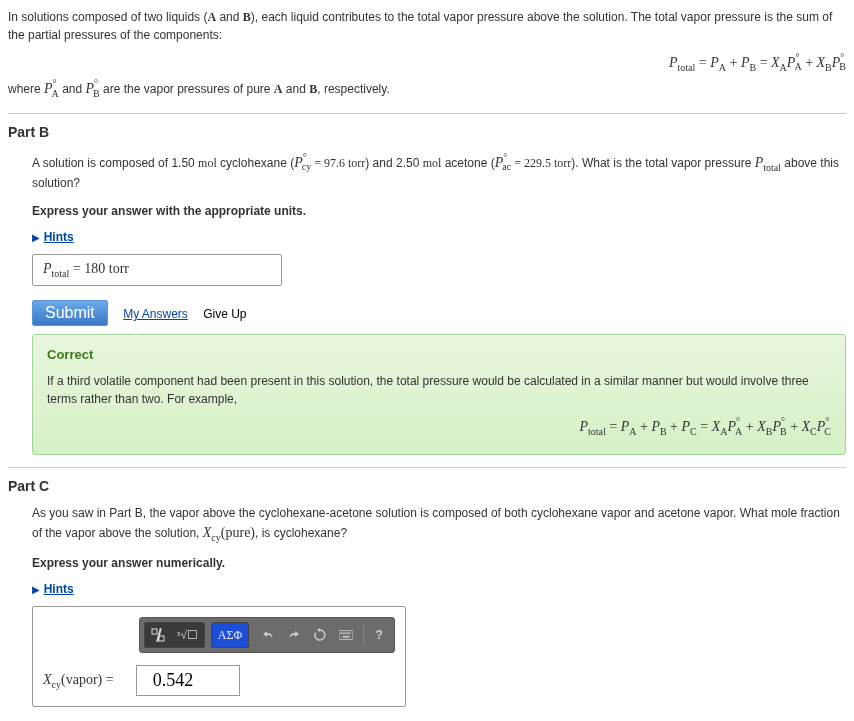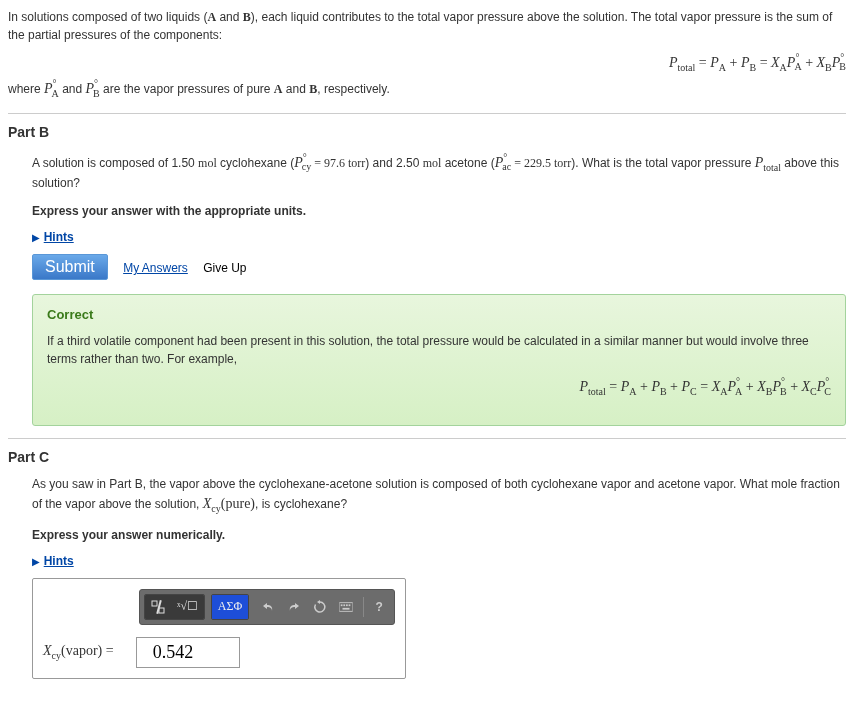--- a/index.html
+++ b/index.html
@@ -95,22 +95,22 @@
   }
   .link-plain {
     color: #000000;
     cursor: pointer;
     margin-left: 12px;
   }
   .correct-box {
     border: 1px solid #a3d39c;
     background: linear-gradient(to bottom, #e8f6dd, #d6f0c5);
     border-radius: 3px;
-    padding: 12px 14px 24px 14px;
-    margin-top: 14px;
+    padding: 12px 14px 13px 14px;
+    margin-top: 8px;
   }
   .correct-title {
     color: #3a7a1a;
     font-weight: bold;
     font-size: 13px;
     margin-bottom: 10px;
   }
   .correct-text {
     line-height: 1.5;
     color: #333;
@@ -206,20 +206,24 @@
   <div class="question-text">
     <span>A solution is composed of 1.50 </span><span class="serif">mol</span><span> cyclohexane (</span><span class="eq"><i>P</i><span class="sup">°</span><span class="sub" style="margin-left:-5px">cy</span></span><span class="serif"> = 97.6 torr</span><span>) and 2.50 </span><span class="serif">mol</span><span> acetone (</span><span class="eq"><i>P</i><span class="sup">°</span><span class="sub" style="margin-left:-5px">ac</span></span><span class="serif"> = 229.5 torr</span><span>). What is the total vapor pressure </span><span class="eq"><i>P</i><span class="sub">total</span></span><span> above this solution?</span>
   </div>
 
   <div class="instruction">Express your answer with the appropriate units.</div>
 
   <div class="hints-row">
     <span class="tri">▶</span><span class="hints-link">Hints</span>
   </div>
 
+  <div class="answer-box">
+    <span class="answer-label"><i>P</i><span class="sml" style="vertical-align:sub">total</span><span> = </span></span>
+    <span class="serif" style="font-size:14px">180 torr</span>
+  </div>
 
   <div class="submit-row">
     <button class="btn-submit">Submit</button>
     <span class="link">My Answers</span>
     <span class="link-plain">Give Up</span>
   </div>
 
   <div class="correct-box">
     <div class="correct-title">Correct</div>
     <div class="correct-text">If a third volatile component had been present in this solution, the total pressure would be calculated in a similar manner but would involve three terms rather than two. For example,</div>

